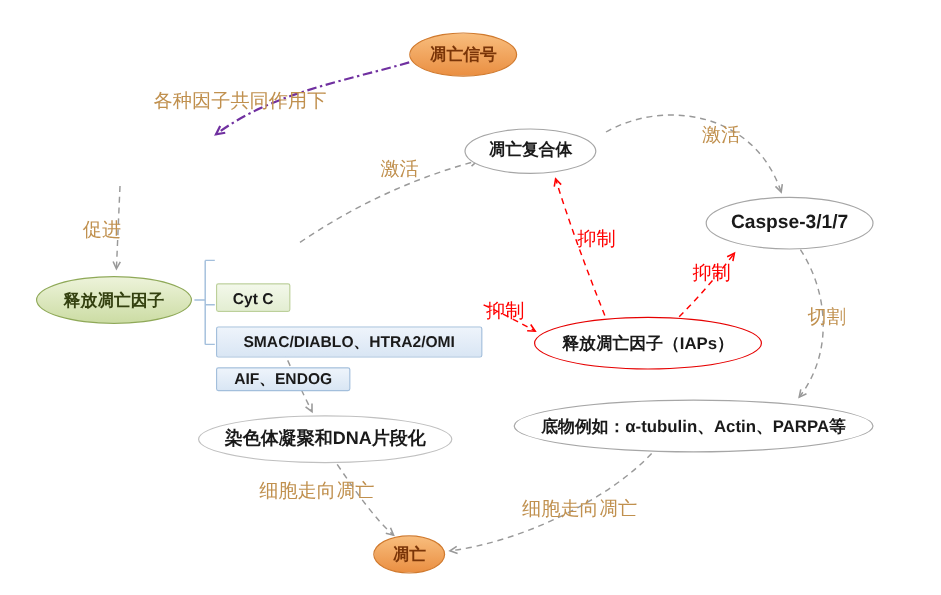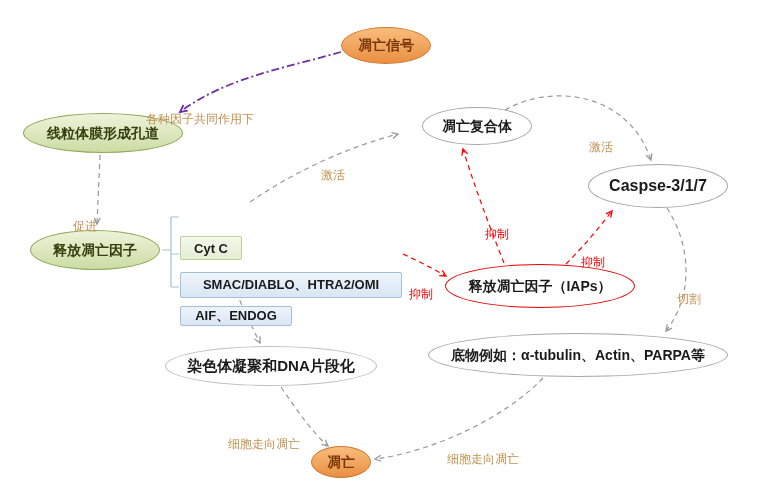--- a/index.html
+++ b/index.html
@@ -10,21 +10,21 @@
         text-align:center;font-weight:bold;color:#1a1a1a;box-sizing:border-box;line-height:1.15;}
   .ellipse{border-radius:50%;}
   .orange{background:linear-gradient(#f8bd7d,#ea8f42);border:1.5px solid #d07a2e;color:#7a3508;font-size:14px;}
   .green{background:linear-gradient(#edf3da,#ccdca4);border:1.5px solid #8fa958;color:#33400f;font-size:14px;}
   .white-node{background:#ffffff;border:1px solid #a6a6a6;font-size:14px;}
   .red-node{background:#ffffff;border:1.6px solid #e60000;font-size:14px;}
   .box{position:absolute;display:flex;align-items:center;justify-content:center;
        font-weight:bold;color:#1a1a1a;box-sizing:border-box;border-radius:2px;font-size:13px;margin-top:31px;}
   .blue-box{background:linear-gradient(#eef4fb,#d9e6f4);border:1px solid #a3bfdc;}
   .green-box{background:linear-gradient(#f3f8ea,#e3eed2);border:1px solid #bcd09a;}
-  .edge-label{position:absolute;transform:translate(-50%,-50%);font-size:12px;color:#c0904e;white-space:nowrap;margin-top:34px;}
+  .edge-label{position:absolute;transform:translate(-50%,-50%);font-size:16px;color:#c0904e;white-space:nowrap;}
   .edge-label.red{color:#ff0000;}
 </style>
 </head>
 <body>
 
 <div id="canvas">
 
   <svg id="arrows" viewBox="0 0 784 496">
     <defs>
       <marker id="arr-gray" markerWidth="10" markerHeight="10" refX="7" refY="4" orient="auto" markerUnits="userSpaceOnUse">
@@ -58,31 +58,30 @@
 
     <path d="M236,292 C244,310 252,327 260,343" fill="none" stroke="#999999" stroke-width="1.2" stroke-dasharray="5 4" marker-end="url(#arr-gray)"></path>
 
     <path d="M281,387 C298,412 313,433 328,446" fill="none" stroke="#999999" stroke-width="1.2" stroke-dasharray="5 4" marker-end="url(#arr-gray)"></path>
 
     <path d="M543,378 C505,418 432,452 375,459" fill="none" stroke="#999999" stroke-width="1.2" stroke-dasharray="5 4" marker-end="url(#arr-gray)"></path>
   </svg>
 
   <div class="node ellipse orange" style="left:341px;top:27px;width:90px;height:37px;">凋亡信号</div>
 
-  <div class="node ellipse green" style="left:23px;top:113px;width:160px;height:40px;">线粒体膜形成孔道</div>
 
   <div class="node ellipse green" style="left:30px;top:230px;width:130px;height:40px;">释放凋亡因子</div>
 
   <div class="box green-box" style="left:180px;top:205px;width:62px;height:24px;">Cyt C</div>
 
   <div class="box blue-box" style="left:180px;top:241px;width:222px;height:26px;">SMAC/DIABLO、HTRA2/OMI</div>
 
   <div class="box blue-box" style="left:180px;top:275px;width:112px;height:20px;">AIF、ENDOG</div>
 
-  <div class="node ellipse white-node" style="left:422px;top:107px;width:110px;height:38px;">凋亡复合体</div>
+  <div class="node ellipse white-node" style="left:387px;top:107px;width:110px;height:38px;font-family:Liberation Mono, monospace;">凋亡复合体</div>
 
   <div class="node ellipse white-node" style="left:588px;top:164px;width:140px;height:44px;font-size:16px;">Caspse-3/1/7</div>
 
   <div class="node ellipse red-node" style="left:445px;top:264px;width:190px;height:44px;">释放凋亡因子（IAPs）</div>
 
   <div class="node ellipse white-node" style="left:428px;top:333px;width:300px;height:44px;text-align:center;">底物例如：α-tubulin、Actin、PARPA等</div>
 
   <div class="node ellipse white-node" style="left:165px;top:346px;width:212px;height:40px;font-size:15px;border-color:#c0c0c0;">染色体凝聚和DNA片段化</div>
 
   <div class="node ellipse orange" style="left:311px;top:446px;width:60px;height:32px;">凋亡</div>

